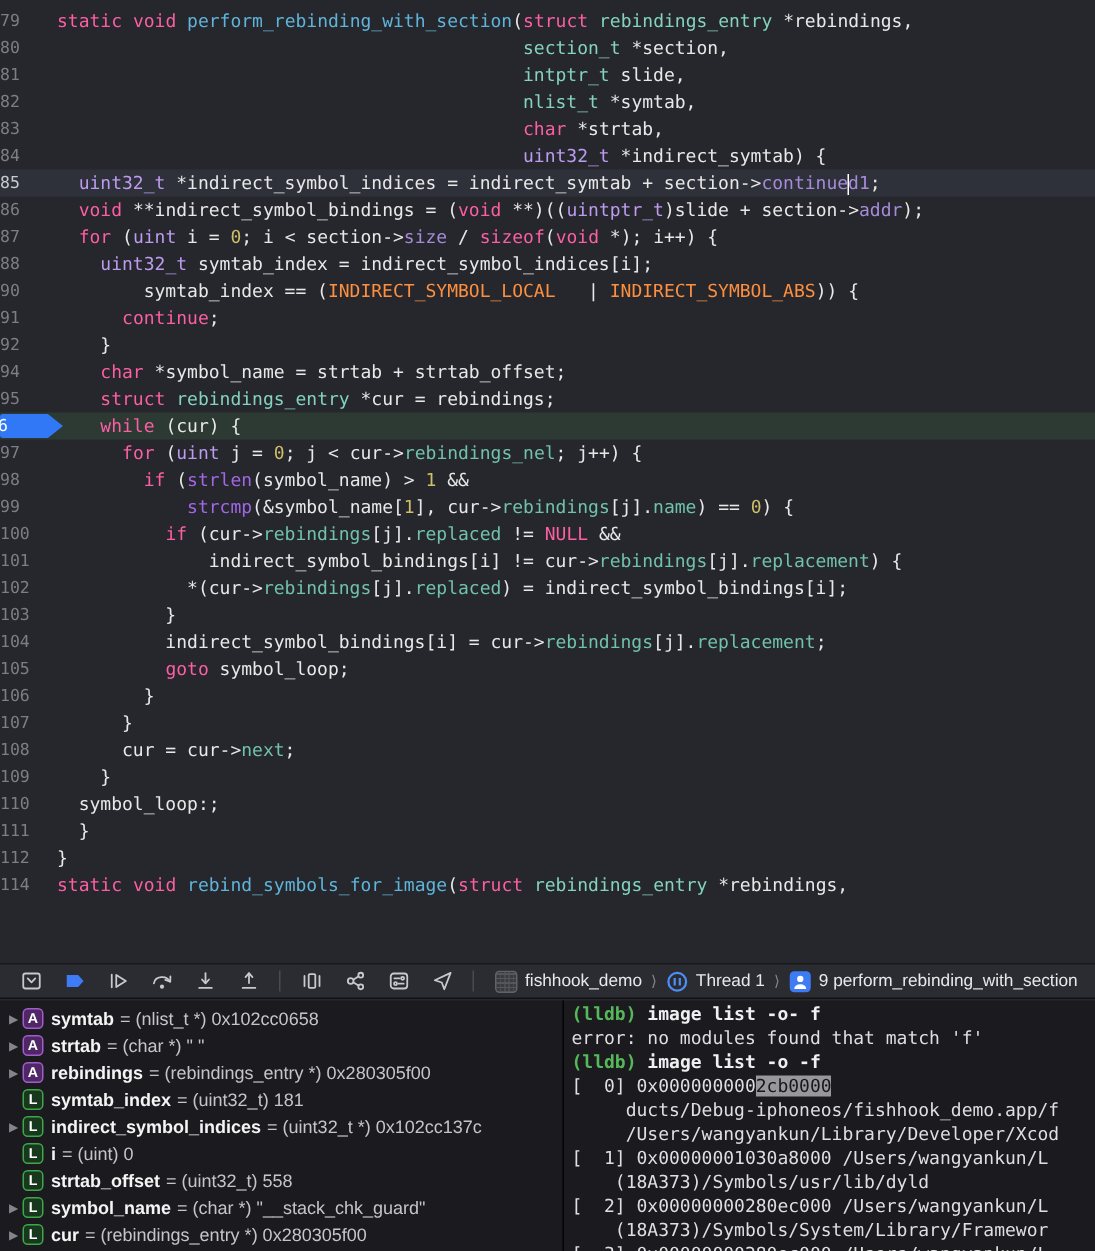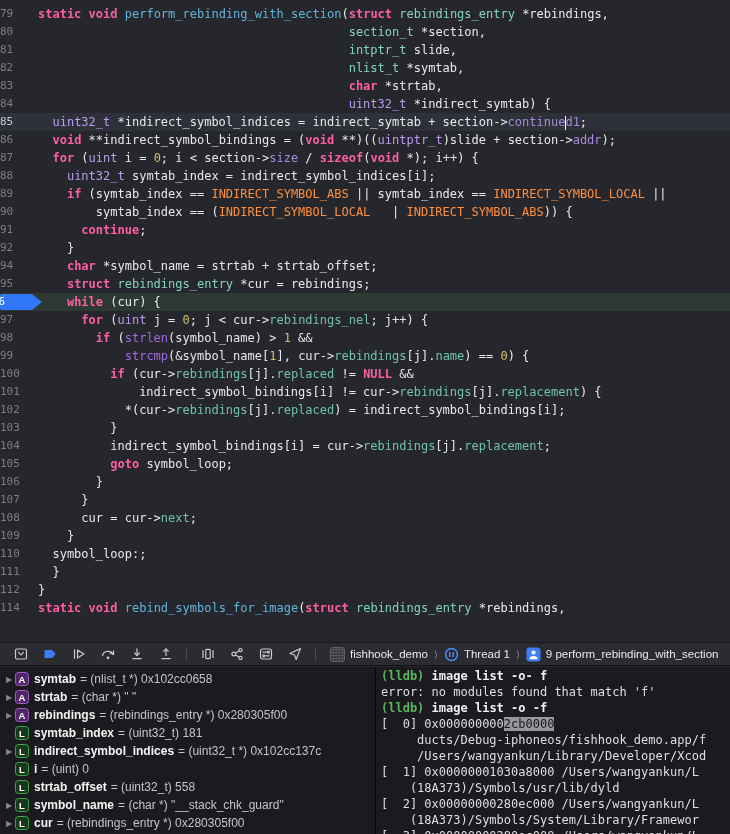--- a/index.html
+++ b/index.html
@@ -12,21 +12,21 @@
   .line{height:18px;display:flex;white-space:pre;font:12px "DejaVu Sans Mono",monospace;line-height:18px;}
   .line.cur{background:var(--curline_bg);}
   .line.exec{background:var(--execline_bg);}
   .gutter{flex:0 0 38px;width:38px;text-align:left;padding-right:9px;color:var(--gutter);position:relative;
           font:11px "DejaVu Sans Mono",monospace;line-height:18px;box-sizing:border-box;}
   .line.cur .gutter{color:#C9CAD1;}
   .bp-tag{position:absolute;left:0;top:1px;width:42px;height:16px;background:var(--breakpoint);
           clip-path:polygon(0 0,76% 0,100% 50%,76% 100%,0 100%);border-radius:2px;}
   .bp-num{position:relative;z-index:2;color:#fff;right:8px;}
   .code{flex:1;}
-  .tk-k{color:var(--kw);font-weight:bold;margin-top:12px;}
+  .tk-k{color:var(--kw);font-weight:normal;margin-top:12px;}
   .tk-p{color:var(--plain);}
   .tk-t{color:var(--systype);}
   .tk-m{color:var(--sysmem);}
   .tk-g{color:var(--projtype);}
   .tk-e{color:var(--projmem);}
   .tk-f{color:var(--projfn);}
   .tk-o{color:var(--otherfn);}
   .tk-x{color:var(--macro);}
   .tk-n{color:var(--number);}
   .caret{display:inline-block;width:1.5px;height:14px;background:#fff;vertical-align:middle;margin:0 -0.75px;}
@@ -73,21 +73,20 @@
       <div class="line"><span class="gutter">79</span><span class="code"><span class="tk-k">static</span><span class="tk-p"> </span><span class="tk-k">void</span><span class="tk-p"> </span><span class="tk-f">perform_rebinding_with_section</span><span class="tk-p">(</span><span class="tk-k">struct</span><span class="tk-p"> </span><span class="tk-g">rebindings_entry</span><span class="tk-p"> *rebindings,</span></span></div>
       <div class="line"><span class="gutter">80</span><span class="code"><span class="tk-p">                                           </span><span class="tk-g">section_t</span><span class="tk-p"> *section,</span></span></div>
       <div class="line"><span class="gutter">81</span><span class="code"><span class="tk-p">                                           </span><span class="tk-g">intptr_t</span><span class="tk-p"> slide,</span></span></div>
       <div class="line"><span class="gutter">82</span><span class="code"><span class="tk-p">                                           </span><span class="tk-g">nlist_t</span><span class="tk-p"> *symtab,</span></span></div>
       <div class="line"><span class="gutter">83</span><span class="code"><span class="tk-p">                                           </span><span class="tk-k">char</span><span class="tk-p"> *strtab,</span></span></div>
       <div class="line"><span class="gutter">84</span><span class="code"><span class="tk-p">                                           </span><span class="tk-t">uint32_t</span><span class="tk-p"> *indirect_symtab) {</span></span></div>
       <div class="line cur"><span class="gutter">85</span><span class="code"><span class="tk-p">  </span><span class="tk-t">uint32_t</span><span class="tk-p"> *indirect_symbol_indices = indirect_symtab + section-&gt;</span><span class="tk-m">continue</span><span class="caret"></span><span class="tk-m">d1</span><span class="tk-p">;</span></span></div>
       <div class="line"><span class="gutter">86</span><span class="code"><span class="tk-p">  </span><span class="tk-k">void</span><span class="tk-p"> **indirect_symbol_bindings = (</span><span class="tk-k">void</span><span class="tk-p"> **)((</span><span class="tk-t">uintptr_t</span><span class="tk-p">)slide + section-&gt;</span><span class="tk-m">addr</span><span class="tk-p">);</span></span></div>
       <div class="line"><span class="gutter">87</span><span class="code"><span class="tk-p">  </span><span class="tk-k">for</span><span class="tk-p"> (</span><span class="tk-t">uint</span><span class="tk-p"> i = </span><span class="tk-n">0</span><span class="tk-p">; i &lt; section-&gt;</span><span class="tk-m">size</span><span class="tk-p"> / </span><span class="tk-k">sizeof</span><span class="tk-p">(</span><span class="tk-k">void</span><span class="tk-p"> *); i++) {</span></span></div>
       <div class="line"><span class="gutter">88</span><span class="code"><span class="tk-p">    </span><span class="tk-t">uint32_t</span><span class="tk-p"> symtab_index = indirect_symbol_indices[i];</span></span></div>
-      <div class="line"><span class="gutter">89</span><span class="code"><span class="tk-p">    </span><span class="tk-k">if</span><span class="tk-p"> (symtab_index == </span><span class="tk-x">INDIRECT_SYMBOL_ABS</span><span class="tk-p"> || symtab_index == </span><span class="tk-x">INDIRECT_SYMBOL_LOCAL</span><span class="tk-p"> ||</span></span></div>
       <div class="line"><span class="gutter">90</span><span class="code"><span class="tk-p">        symtab_index == (</span><span class="tk-x">INDIRECT_SYMBOL_LOCAL</span><span class="tk-p">   | </span><span class="tk-x">INDIRECT_SYMBOL_ABS</span><span class="tk-p">)) {</span></span></div>
       <div class="line"><span class="gutter">91</span><span class="code"><span class="tk-p">      </span><span class="tk-k">continue</span><span class="tk-p">;</span></span></div>
       <div class="line"><span class="gutter">92</span><span class="code"><span class="tk-p">    }</span></span></div>
       <div class="line"><span class="gutter">94</span><span class="code"><span class="tk-p">    </span><span class="tk-k">char</span><span class="tk-p"> *symbol_name = strtab + strtab_offset;</span></span></div>
       <div class="line"><span class="gutter">95</span><span class="code"><span class="tk-p">    </span><span class="tk-k">struct</span><span class="tk-p"> </span><span class="tk-g">rebindings_entry</span><span class="tk-p"> *cur = rebindings;</span></span></div>
       <div class="line exec"><span class="gutter"><span class="bp-tag"></span><span class="bp-num">96</span></span><span class="code"><span class="tk-p">    </span><span class="tk-k">while</span><span class="tk-p"> (cur) {</span></span></div>
       <div class="line"><span class="gutter">97</span><span class="code"><span class="tk-p">      </span><span class="tk-k">for</span><span class="tk-p"> (</span><span class="tk-t">uint</span><span class="tk-p"> j = </span><span class="tk-n">0</span><span class="tk-p">; j &lt; cur-&gt;</span><span class="tk-e">rebindings_nel</span><span class="tk-p">; j++) {</span></span></div>
       <div class="line"><span class="gutter">98</span><span class="code"><span class="tk-p">        </span><span class="tk-k">if</span><span class="tk-p"> (</span><span class="tk-o">strlen</span><span class="tk-p">(symbol_name) &gt; </span><span class="tk-n">1</span><span class="tk-p"> &amp;&amp;</span></span></div>
       <div class="line"><span class="gutter">99</span><span class="code"><span class="tk-p">            </span><span class="tk-o">strcmp</span><span class="tk-p">(&amp;symbol_name[</span><span class="tk-n">1</span><span class="tk-p">], cur-&gt;</span><span class="tk-e">rebindings</span><span class="tk-p">[j].</span><span class="tk-e">name</span><span class="tk-p">) == </span><span class="tk-n">0</span><span class="tk-p">) {</span></span></div>
       <div class="line"><span class="gutter">100</span><span class="code"><span class="tk-p">          </span><span class="tk-k">if</span><span class="tk-p"> (cur-&gt;</span><span class="tk-e">rebindings</span><span class="tk-p">[j].</span><span class="tk-e">replaced</span><span class="tk-p"> != </span><span class="tk-k">NULL</span><span class="tk-p"> &amp;&amp;</span></span></div>

